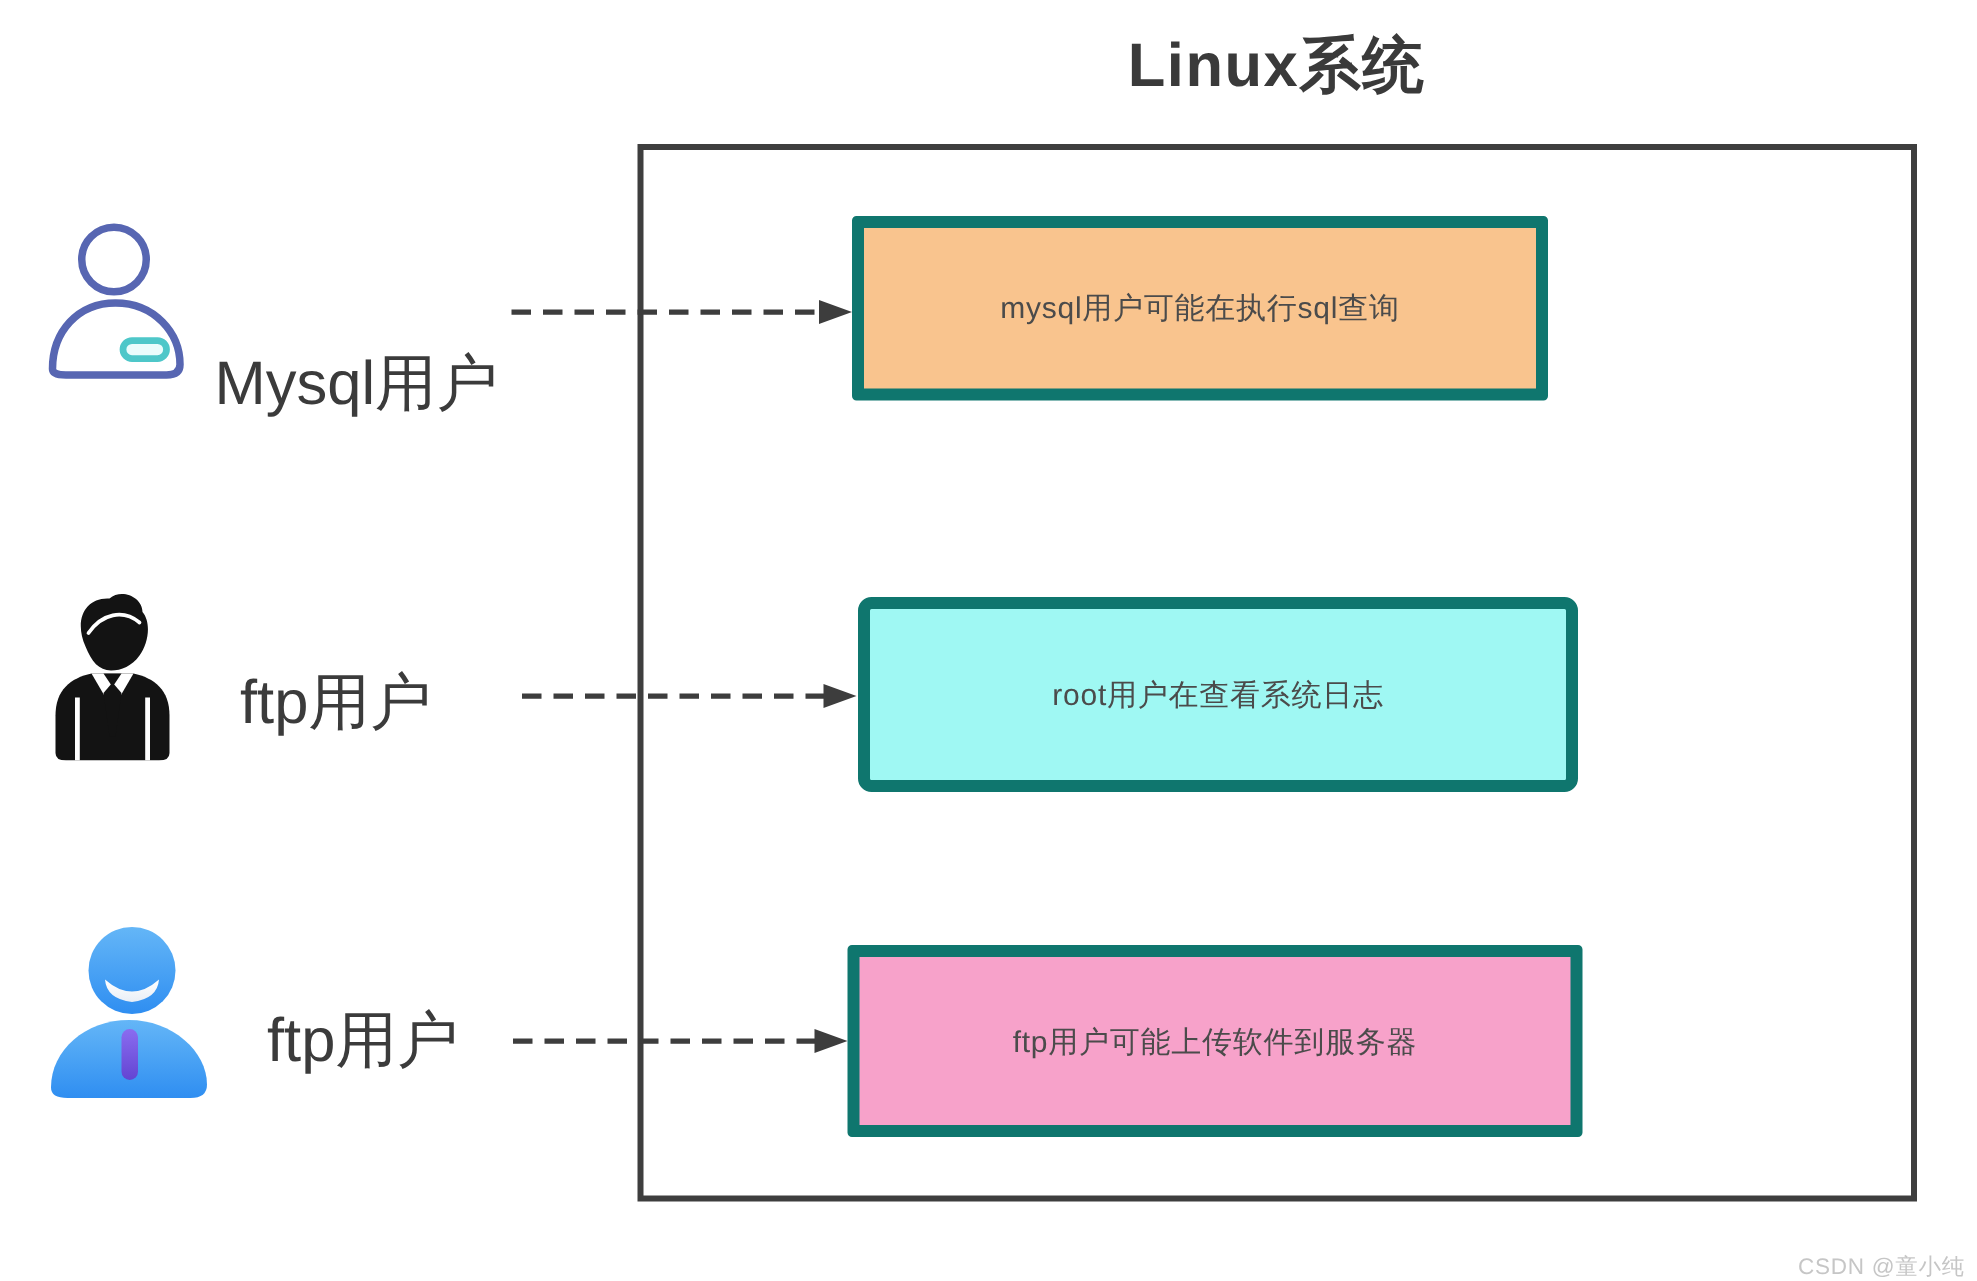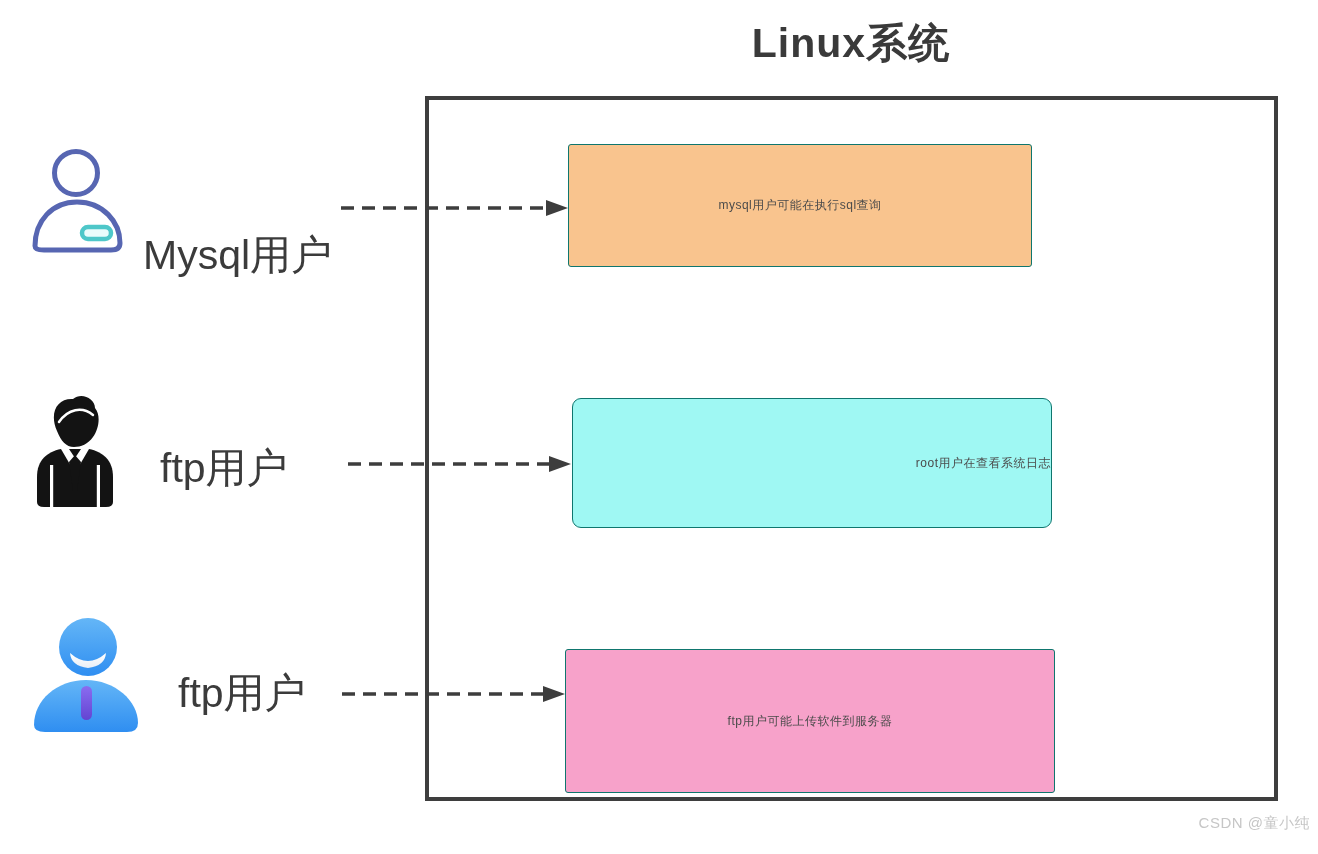--- a/index.html
+++ b/index.html
@@ -33,30 +33,30 @@
     width: 845px;
     height: 697px;
     border: 4px solid #3e3e3e;
     background: #ffffff;
   }
   .action-box {
     position: absolute;
     display: flex;
     align-items: center;
     justify-content: center;
-    border: 1px solid #0f766e;
-    font-size: 12px;
+    border: 8px solid #0f766e;
+    font-size: 20px;
     color: #4b4b4b;
     letter-spacing: 0.5px;
     text-align: center;
     box-sizing: border-box;
   }
   .box-mysql { left: 568px; top: 144px; width: 464px; height: 123px; border-radius: 3px; }
-  .box-root  { left: 572px; top: 398px; width: 480px; height: 130px; border-radius: 9px; justify-content: flex-end; }
-  .box-ftp   { left: 565px; top: 649px; width: 490px; height: 144px; border-radius: 3px; }
+  .box-root  { left: 572px; top: 398px; width: 480px; height: 130px; border-radius: 9px; }
+  .box-ftp   { left: 565px; top: 630px; width: 490px; height: 128px; border-radius: 3px; }
   .user-label {
     position: absolute;
     font-size: 41px;
     color: #3b3b3b;
     white-space: nowrap;
   }
   .label-mysql { left: 143px; top: 184px; margin-top: 44px; }
   .label-root  { left: 160px; top: 441px; }
   .label-ftp   { left: 178px; top: 666px; }
   .user-icon { position: absolute; }
@@ -66,21 +66,21 @@
   .arrows-overlay {
     position: absolute;
     left: 0; top: 0;
     width: 1318px;
     height: 854px;
     pointer-events: none;
   }
   .watermark {
     position: absolute;
     right: 8px;
-    bottom: 21px;
+    bottom: 0;
     font-size: 15px;
     color: #c6c6c6;
     letter-spacing: 0.5px;
   }
 </style>
 </head>
 <body>
 
 <div class="canvas">
 

